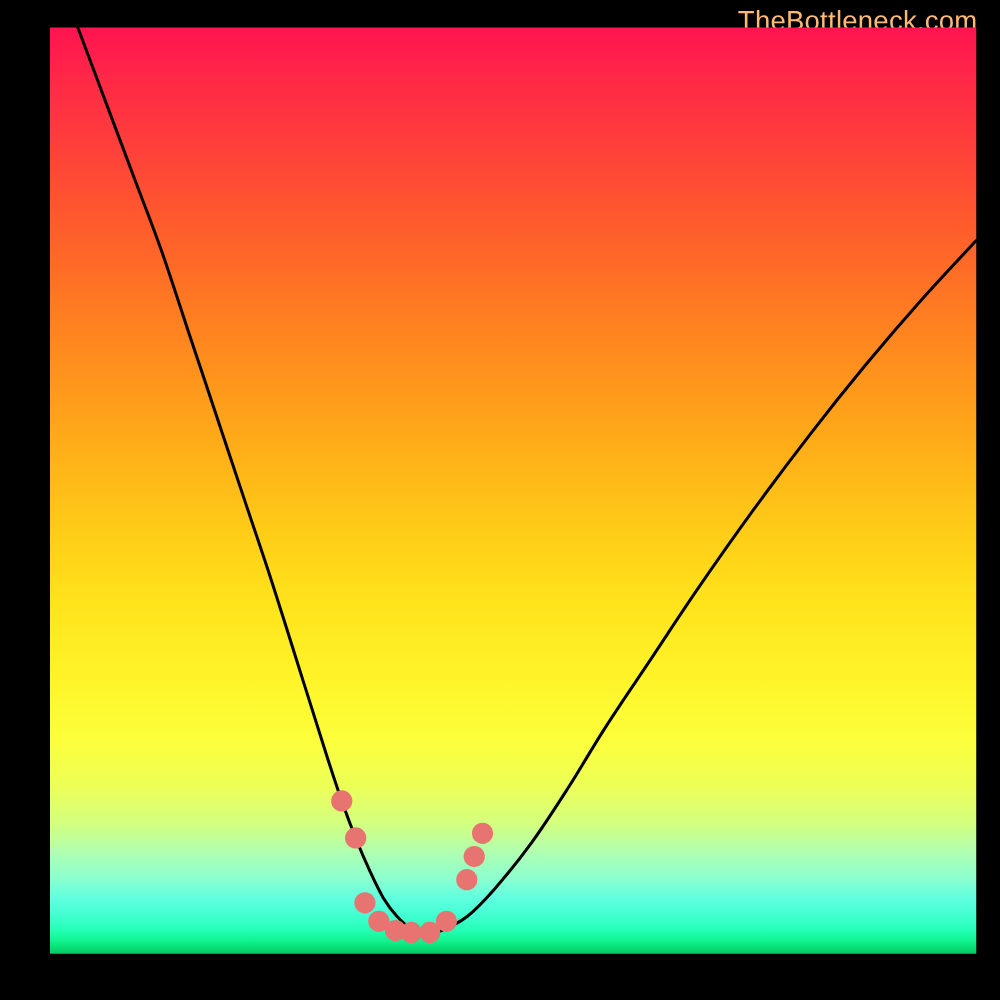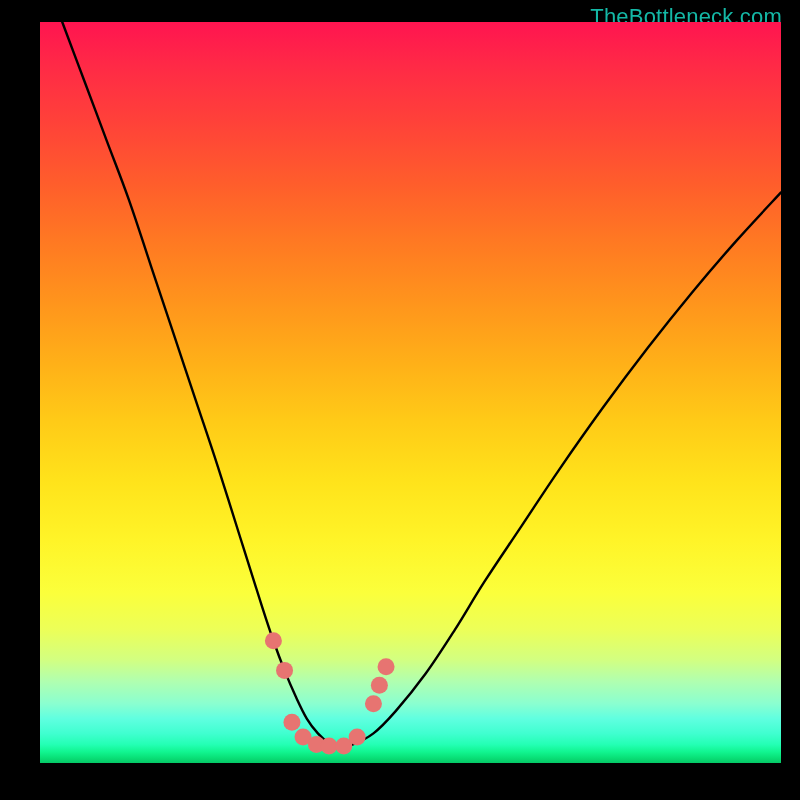--- a/index.html
+++ b/index.html
@@ -45,21 +45,21 @@
       #24ffb4 97.5%,
       #11f590 98.5%,
       #09e077 99.3%,
       #05c866 100%
     );
   }
   .watermark {
     position: absolute;
     top: 4px;
     right: 18px;
-    color: #14b8a6;
+    color: #fdba74;
     font-size: 22px;
     font-weight: 500;
     letter-spacing: 0.2px;
     user-select: none;
   }
   svg.curve-layer {
     position: absolute;
     left: 0;
     top: 0;
     width: 741px;

